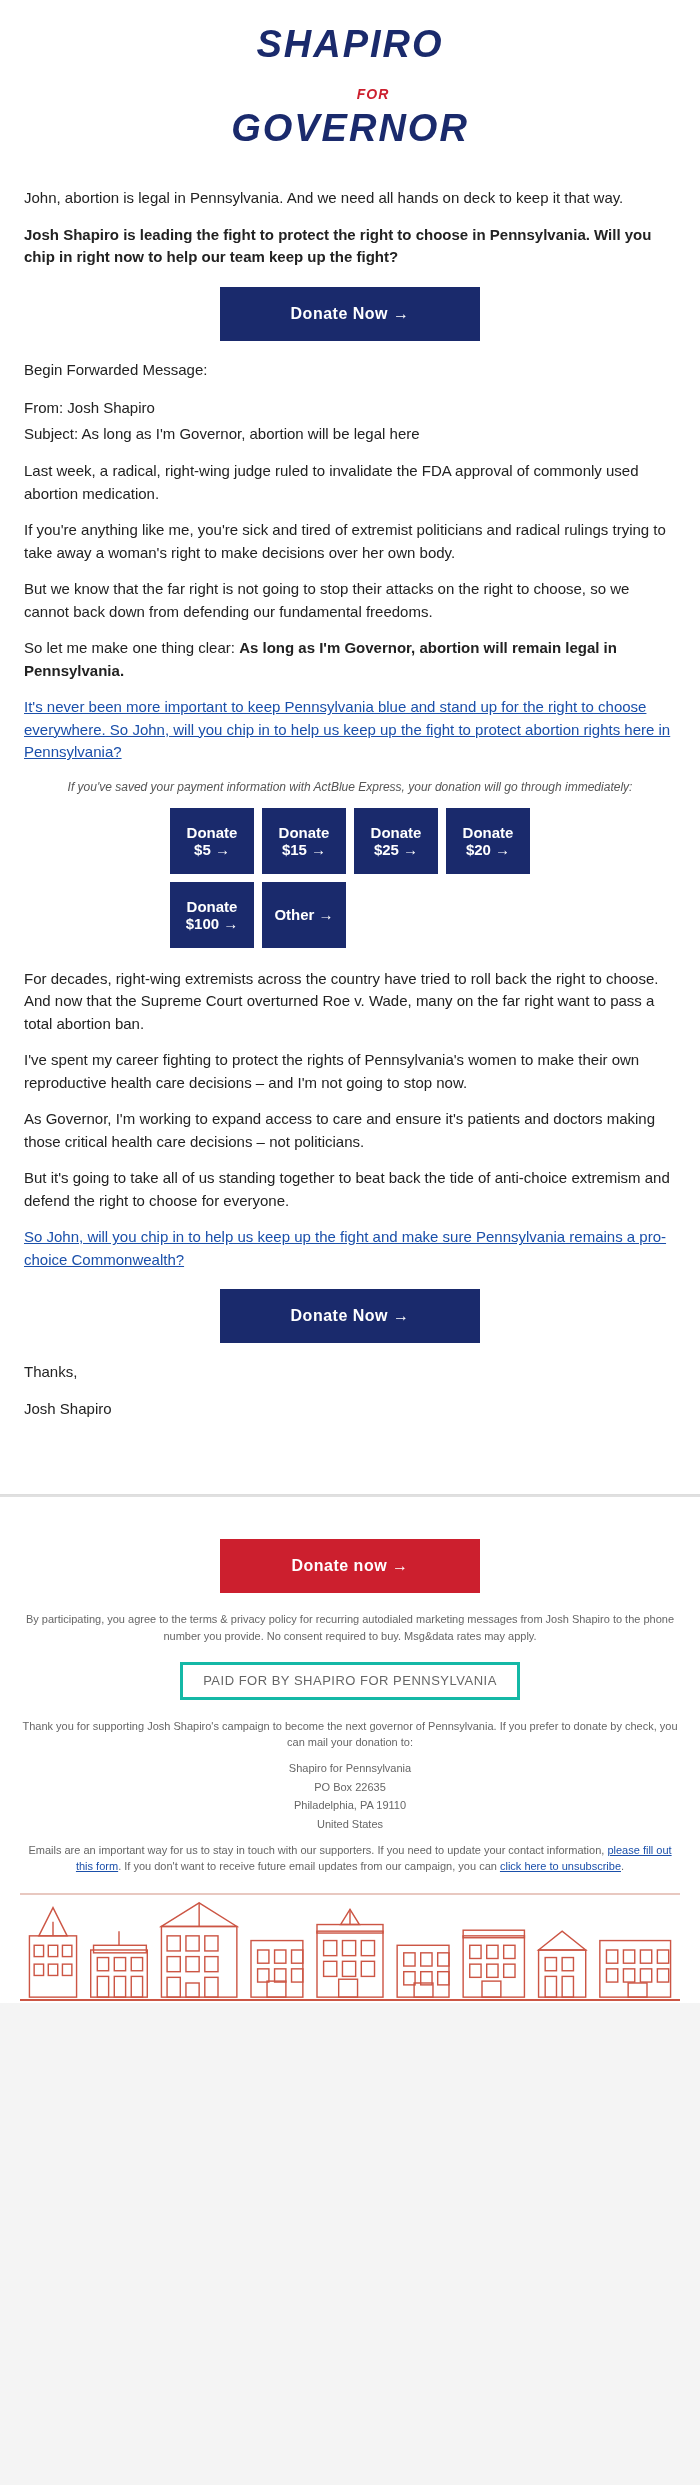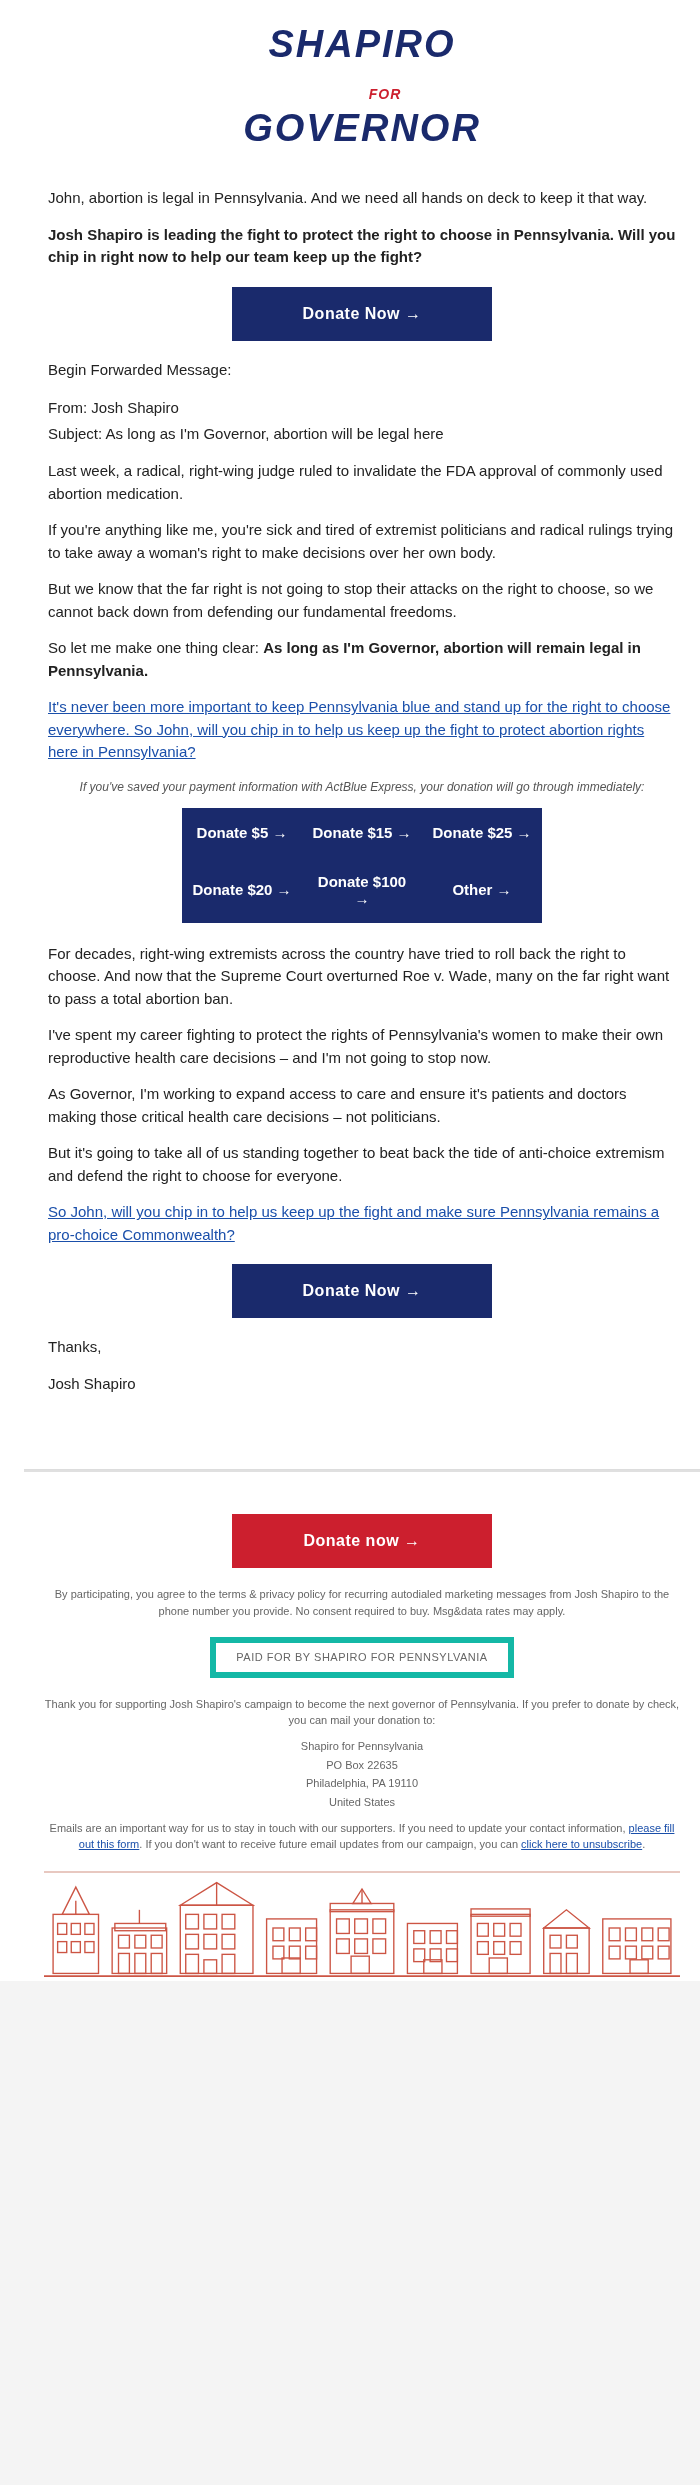--- a/index.html
+++ b/index.html
@@ -7,21 +7,20 @@
       font-family: Arial, sans-serif;
       background: #f4f4f4;
       color: #222;
       font-size: 15px;
       line-height: 1.5;
     }
     .email-wrapper {
       max-width: 700px;
       margin: 0 auto;
       background: #fff;
-      padding-left: 24px;
     }
     .email-body {
       padding: 20px 24px 30px 24px;
     }
     .logo-area {
       text-align: center;
       padding: 24px 0 18px 0;
     }
     .logo-text {
       font-size: 38px;
@@ -78,21 +77,22 @@
     }
     .italic-small {
       font-size: 12px;
       font-style: italic;
       text-align: center;
       color: #555;
       margin-bottom: 10px;
     }
     .donate-grid {
       display: grid;
-      grid-template-columns: 1fr 1fr 1fr;
+      grid-template-columns: 1fr 1fr 1fr 1fr;
+      gap: 8px;
       max-width: 360px;
       margin: 12px auto 20px auto;
     }
     .btn-amount {
       background: #1a2a6c;
       color: #fff;
       border: none;
       padding: 16px 10px;
       font-weight: bold;
       font-size: 15px;
@@ -110,24 +110,24 @@
       padding: 24px 20px 0 20px;
       text-align: center;
     }
     .footer-text-small {
       font-size: 11px;
       color: #666;
       margin: 8px 0;
       line-height: 1.5;
     }
     .footer-paid-box {
-      border: 6px solid #14b8a6;
+      border: 3px solid #14b8a6;
       display: inline-block;
       padding: 6px 20px;
-      font-size: 11px;
+      font-size: 13px;
       color: #666;
       margin: 10px 0;
       letter-spacing: 0.5px;
     }
     .footer-address {
       font-size: 11px;
       color: #666;
       line-height: 1.7;
       margin: 8px 0;
     }

